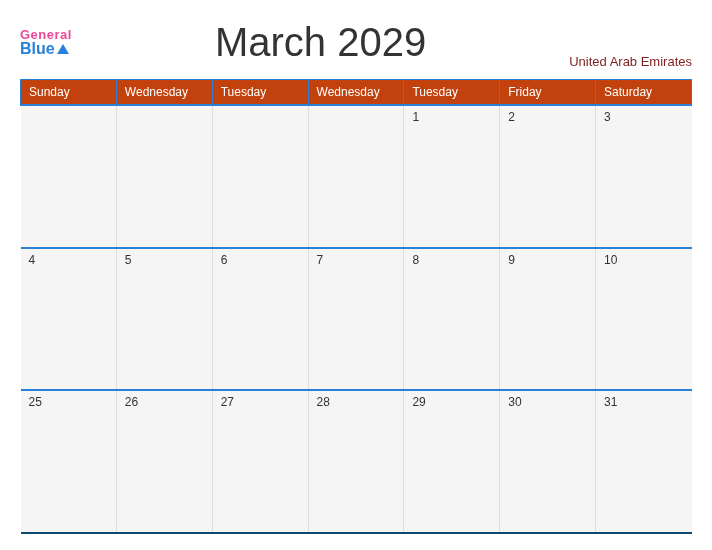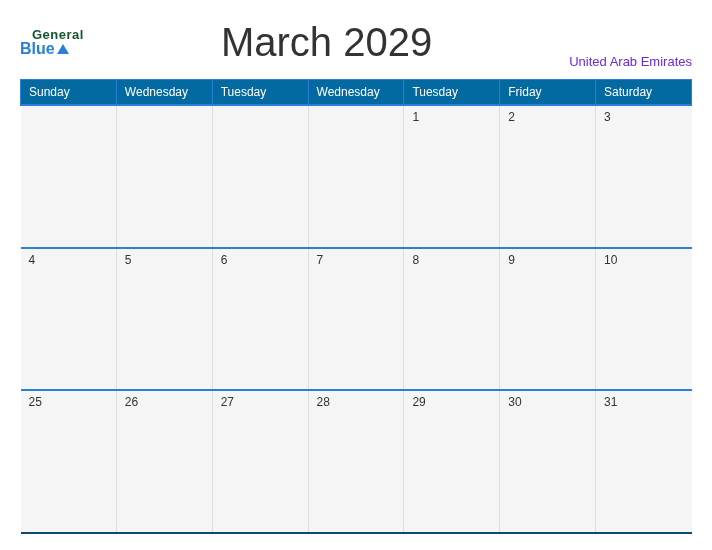--- a/index.html
+++ b/index.html
@@ -25,23 +25,22 @@
     .logo {
       display: flex;
       flex-direction: column;
       align-items: flex-start;
       line-height: 1;
     }
 
     .logo-general {
       font-size: 13px;
       font-weight: bold;
-      color: #14532d;
+      color: #ec4899;
       letter-spacing: 0.5px;
-      margin-left: 12px;
     }
 
     .logo-blue {
       font-size: 16px;
       font-weight: bold;
       color: #2980d9;
       display: flex;
       align-items: center;
     }
 
@@ -57,34 +56,34 @@
     .title {
       font-size: 40px;
       font-weight: normal;
       color: #333;
       text-align: center;
       flex: 1;
     }
 
     .country {
       font-size: 13px;
-      color: #6d28d9;
+      color: #7f1d1d;
       text-align: left;
       white-space: nowrap;
       margin-top: 38px;
     }
 
     .calendar {
       width: 100%;
       border-collapse: collapse;
       flex: 1;
     }
 
     .calendar thead tr {
-      background-color: #0369a1;
+      background-color: #c2410c;
     }
 
     .calendar thead th {
       color: #fff;
       font-size: 12px;
       font-weight: normal;
       text-align: left;
       padding: 5px 8px;
       border: 1px solid #2980d9;
     }

